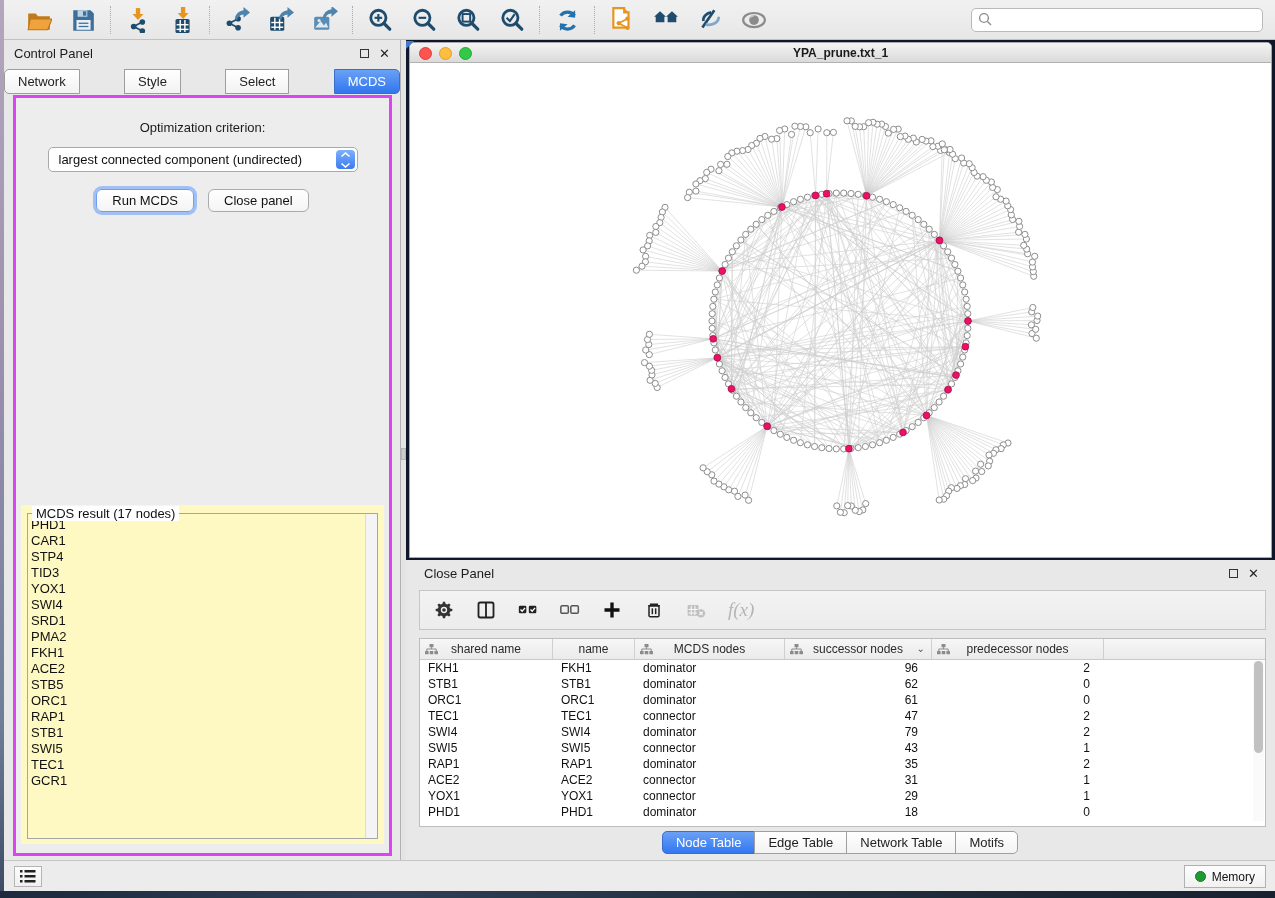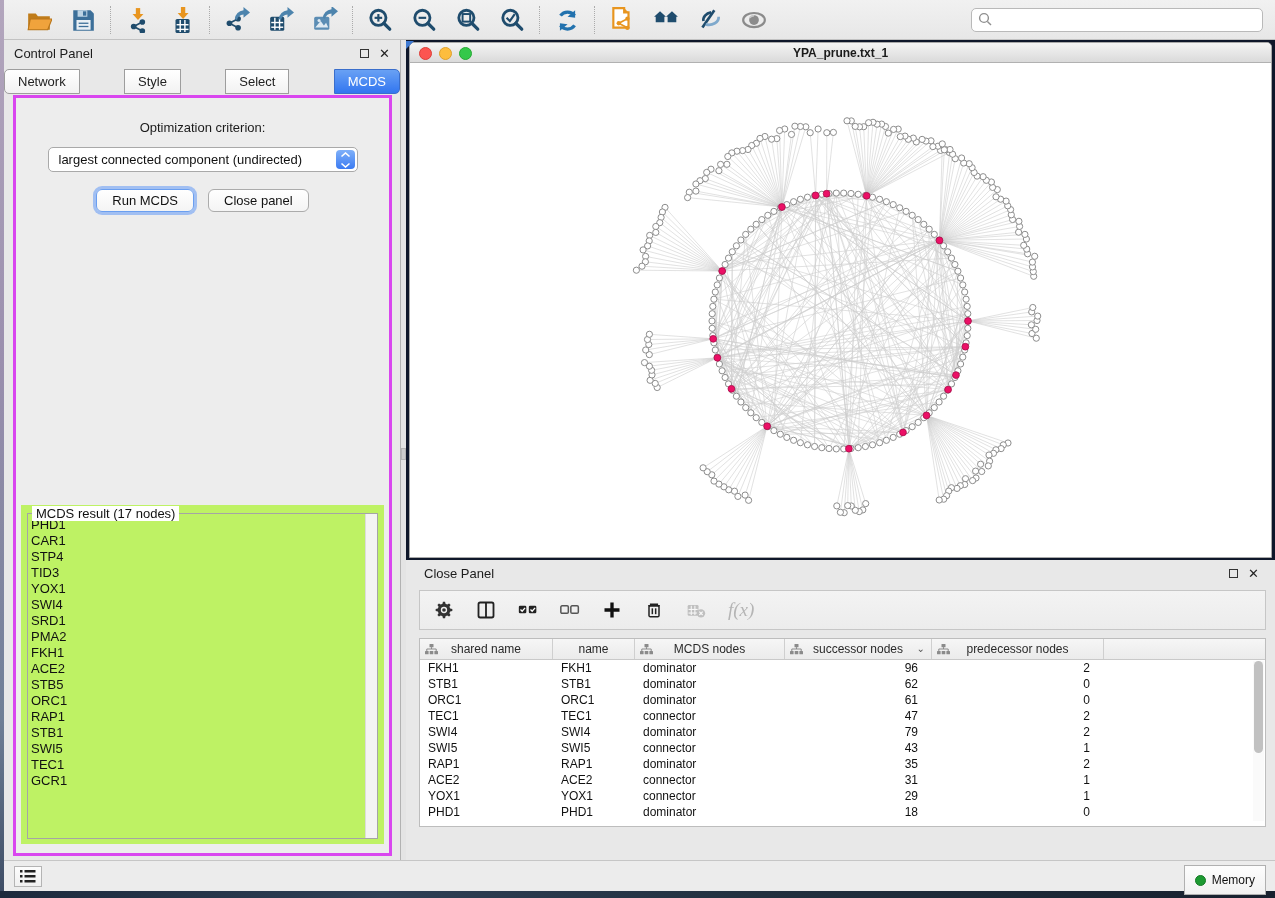--- a/index.html
+++ b/index.html
@@ -47,21 +47,21 @@
     display:flex; align-items:center; padding-left:10px; }
   .opt-select .spin { position:absolute; right:2px; top:2px; bottom:2px; width:19px; border-radius:4px;
     background:linear-gradient(180deg,#7fb0f9,#3b7bf2); display:flex; flex-direction:column;
     align-items:center; justify-content:center; color:#fff; }
   .opt-select .spin svg { width:11px; height:8px; }
   .cp-buttons { display:flex; justify-content:center; gap:14px; margin-top:17px; }
   .mac-btn { font-size:13px; color:#111; background:linear-gradient(180deg,#ffffff,#f4f4f4);
     border:1px solid #ababab; border-radius:6px; padding:3px 15px; }
   .mac-btn.focused { box-shadow:0 0 0 3px rgba(110,160,245,.6); border-color:#6b9ff0; }
 
-  .mcds-group { position:absolute; left:5px; right:5px; top:407px; bottom:9px; background:#bef264;padding-left:8px; }
+  .mcds-group { position:absolute; left:5px; right:5px; top:407px; bottom:9px; background:#fef9c3;padding-left:8px; }
   .mcds-border { position:absolute; left:6px; right:6px; top:8px; bottom:5px; border:1px solid #a5a5a5; }
   .mcds-group-title { position:absolute; left:11px; top:1px; background:#fff; padding:0 4px;
     font-size:13px; color:#111; z-index:2; }
   .mcds-list { position:absolute; left:8px; right:20px; top:12px; bottom:7px; overflow:hidden;
     font-size:13px; color:#111; }
   .mcds-item { height:16px; line-height:16px; padding-left:2px; }
   .mcds-scroll { position:absolute; right:7px; top:9px; bottom:6px; width:12px;
     background:#f4f4f4; border-left:1px solid #dcdcdc; }
 
   
@@ -115,21 +115,21 @@
   .tp-tab:first-child { border-radius:5px 0 0 5px; }
   .tp-tab:last-child { border-radius:0 5px 5px 0; }
   .tp-tab.selected { background:linear-gradient(180deg,#6aa1f5,#3277f0); color:#fff; border-color:#3a6ecb; }
 
   
   .statusbar { position:absolute; left:0; top:860px; width:100%; height:31px;
     background:#ececec; border-top:1px solid #c6c6c6; }
   .list-btn { position:absolute; left:10px; top:5px; width:28px; height:21px;
     background:linear-gradient(180deg,#fdfdfd,#f0f0f0); border:1px solid #b4b4b4;
     display:flex; align-items:center; justify-content:center; }
-  .memory-btn { position:absolute; right:9px; top:4px; height:30px;
+  .memory-btn { position:absolute; right:9px; top:4px; height:23px;
     background:linear-gradient(180deg,#fdfdfd,#f1f1f1); border:1px solid #b0b0b0;
     display:flex; align-items:center; gap:6px; padding:0 10px; font-size:12px; color:#111; }
   .mem-dot { width:11px; height:11px; border-radius:50%; background:#1d9a32; border:1px solid #157a26; }
 </style>
 </head>
 <body>
 
 <div class="desktop-strip-left"></div>
 <div class="desktop-strip-bottom"></div>
 
@@ -1341,20 +1341,26 @@
               <div class="nt-cell" style="width: 82px; padding: 0px 0px 0px 8px;">PHD1</div>
               <div class="nt-cell" style="width: 150px; padding: 0px 0px 0px 8px;">dominator</div>
               <div class="nt-cell num" style="width: 147px; padding: 0px 14px 0px 0px;">18</div>
               <div class="nt-cell num" style="width: 172px; padding: 0px 14px 0px 0px;">0</div>
             </div>
           </div>
         <div class="nt-scroll">
           <div class="nt-thumb" style="top:0px;height:92px;"></div>
         </div>
       </div>
+      <div class="tp-tabs" id="tp-tabs">
+          <div class="tp-tab selected">Node Table</div>
+          <div class="tp-tab">Edge Table</div>
+          <div class="tp-tab">Network Table</div>
+          <div class="tp-tab">Motifs</div>
+        </div>
     </div>
   </div>
 
   <div class="statusbar">
     <div class="list-btn">
       <svg width="16" height="13" viewBox="0 0 16 13">
         <g fill="#222">
             <rect x="0" y="0" width="2.5" height="2.5"></rect>
             <rect x="4.5" y="0" width="11" height="2.5"></rect>
         <rect x="0" y="5" width="2.5" height="2.5"></rect>

